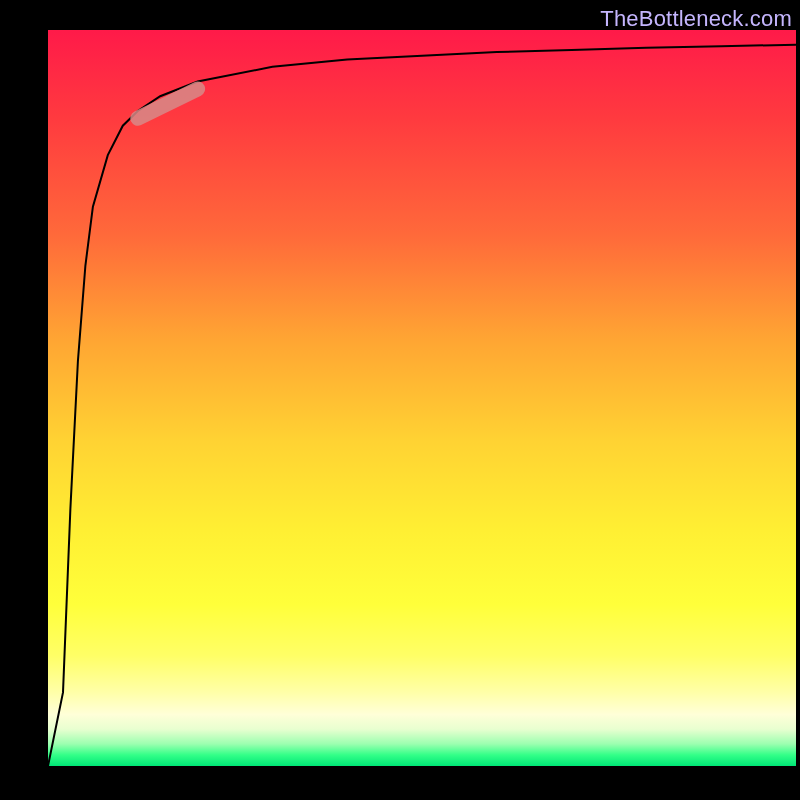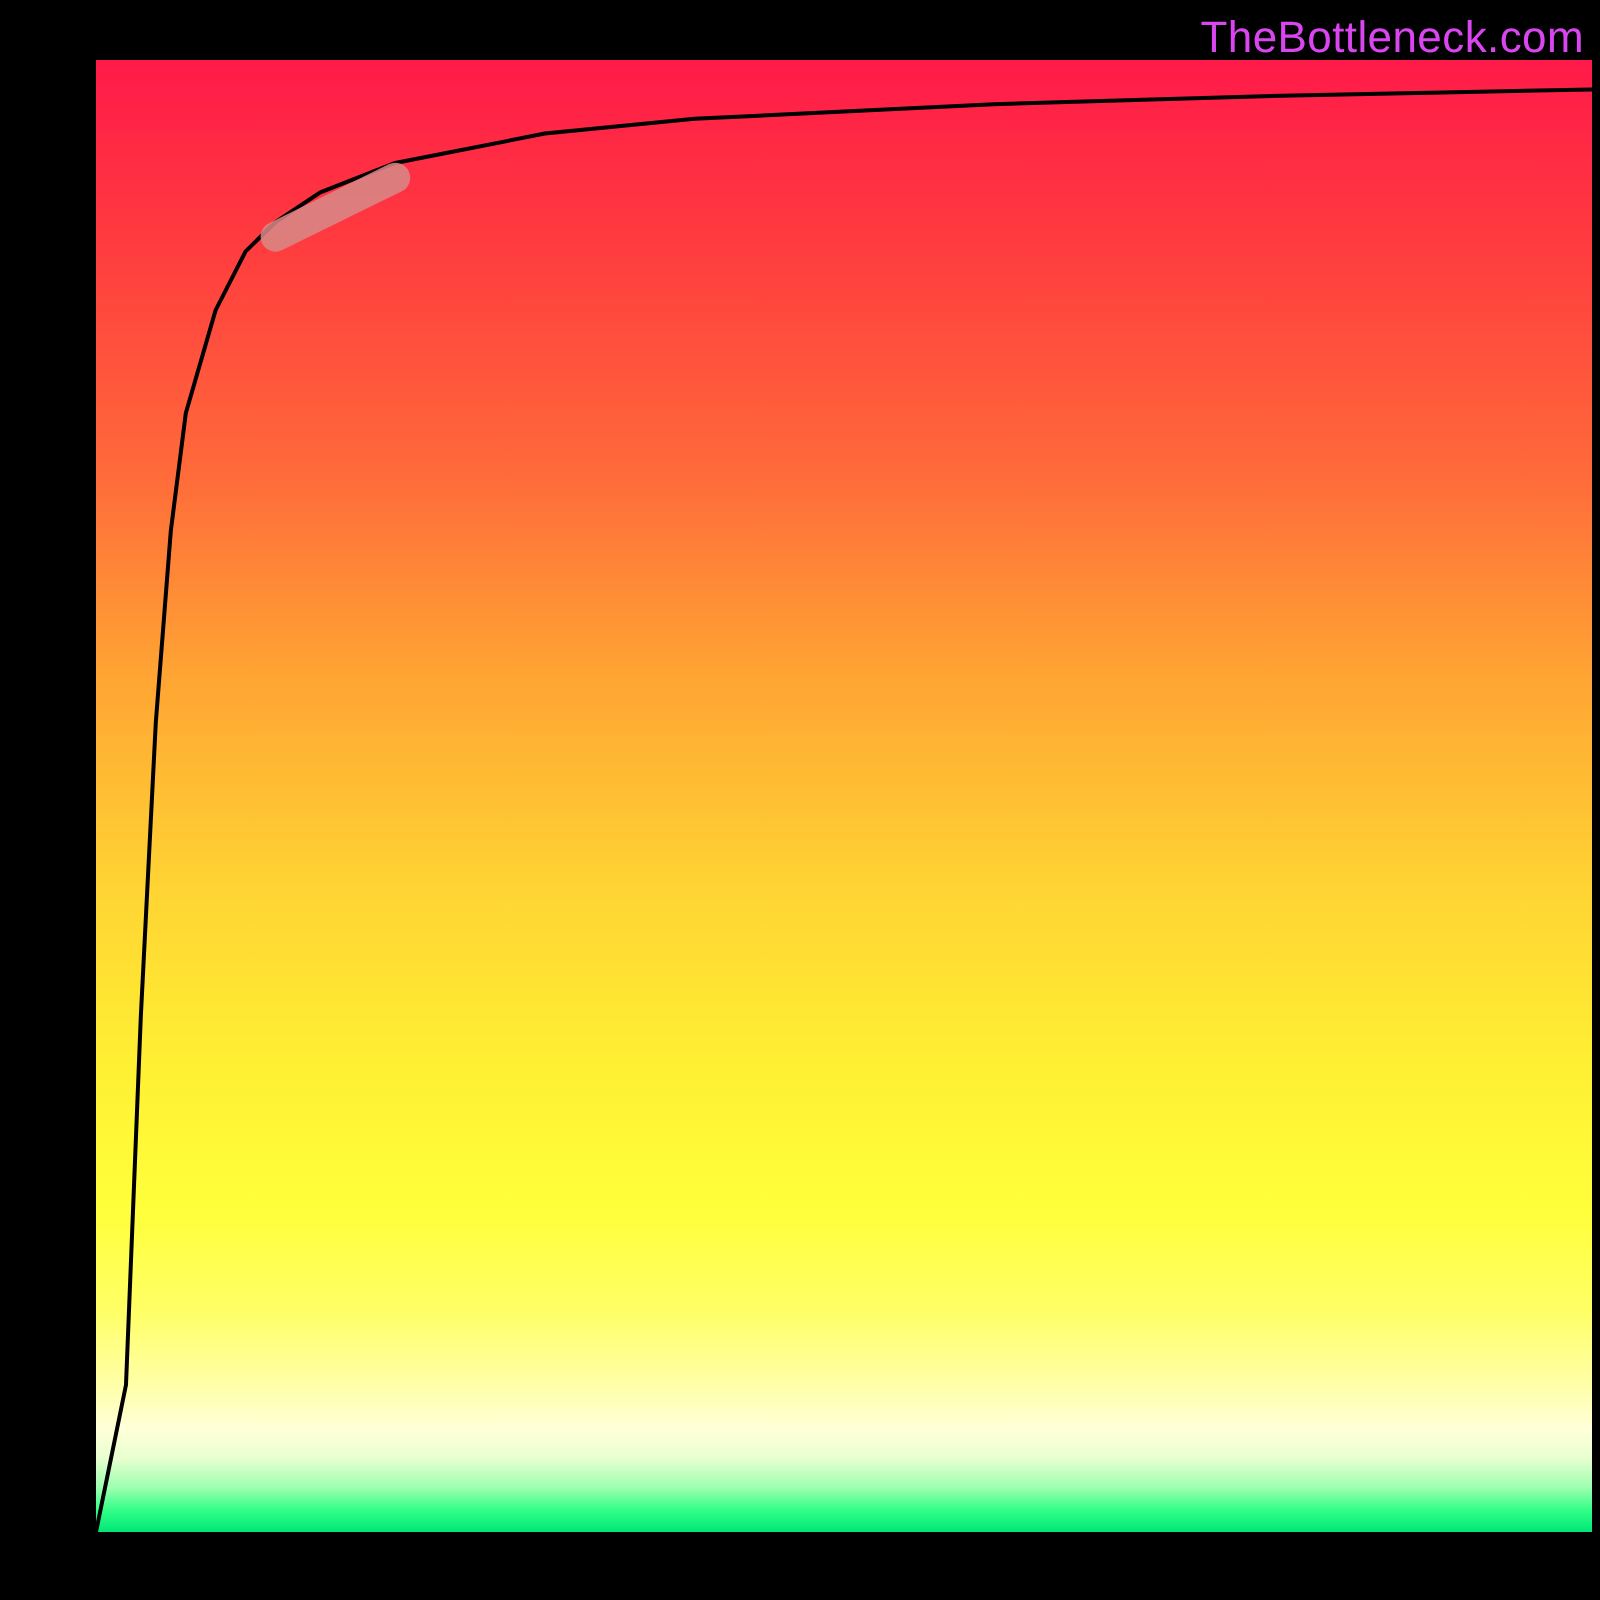--- a/index.html
+++ b/index.html
@@ -38,21 +38,21 @@
       #e8ffd0 95%,
       #9cffb0 97%,
       #33ff88 98.5%,
       #00e676 100%
     );
   }
   .watermark {
     position: absolute;
     top: 6px;
     right: 8px;
-    color: #d946ef;
+    color: #c4b5fd;
     font-size: 22px;
     font-weight: 500;
     letter-spacing: 0.2px;
     user-select: none;
   }
   svg.curve {
     position: absolute;
     left: 0;
     top: 0;
     width: 748px;

